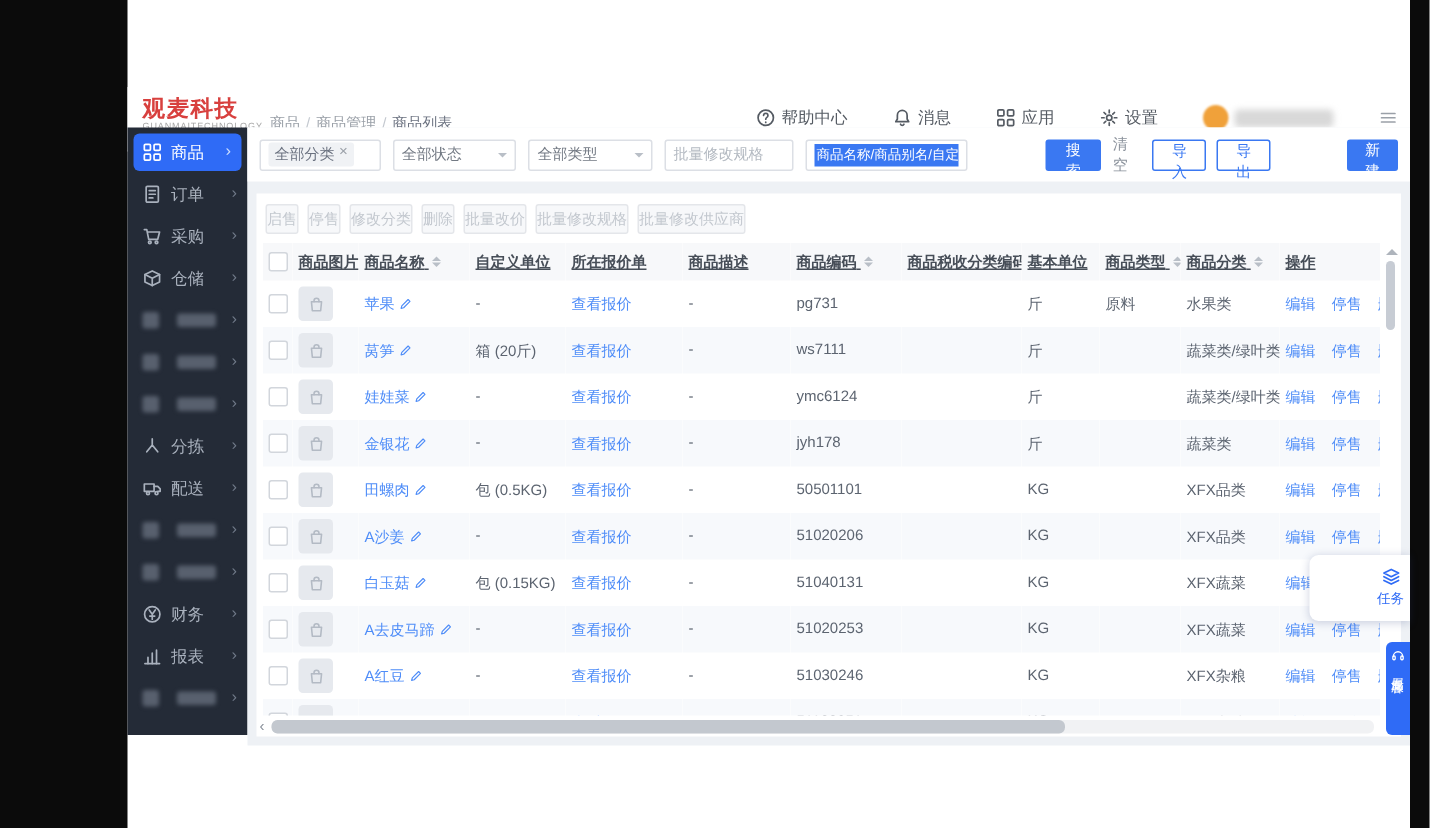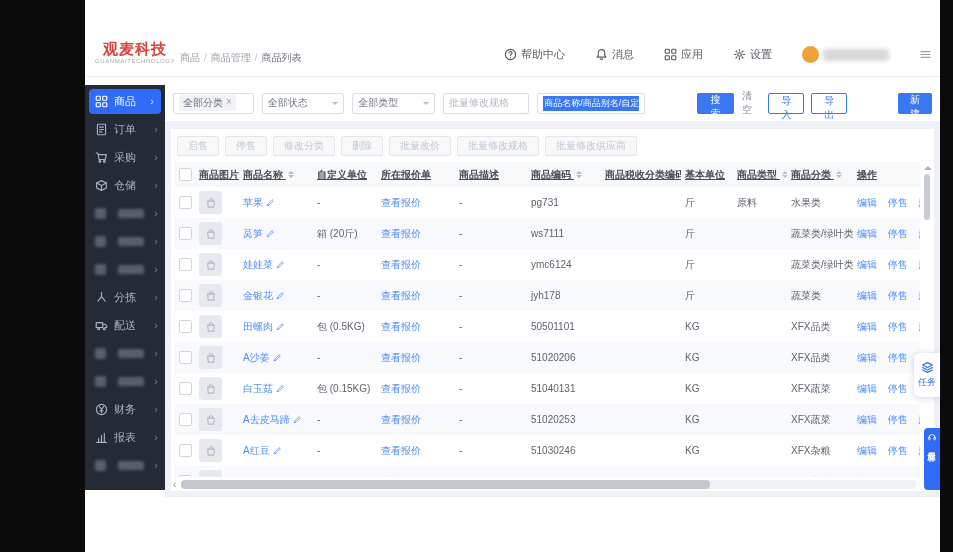--- a/index.html
+++ b/index.html
@@ -1,22 +1,22 @@
 <!DOCTYPE html>
 <html><head>
 <meta charset="utf-8">
 <style>
   html,body{margin:0;padding:0;}
   body{width:953px;height:552px;background:#0b0b0b;position:relative;overflow:hidden;
        font-family:"Liberation Sans","DejaVu Sans",sans-serif;color:#5c6470;}
   .app{position:absolute;left:85px;top:0;width:855px;height:552px;background:#fff;}
 
   
-  .hdr{position:absolute;left:0;top:34px;width:100%;height:43px;background:#fff;
-       border-bottom:1px solid #ececec;box-sizing:border-box;text-align:center;}
+  .hdr{position:absolute;left:0;top:58px;width:100%;height:43px;background:#fff;
+       border-bottom:1px solid #ececec;box-sizing:border-box;}
   .logo{position:absolute;left:10px;top:7px;line-height:1;}
   .logo-t{color:#d8403e;font-size:15px;font-weight:bold;letter-spacing:1px;}
   .logo-s{font-size:6px;color:#a7a7a7;letter-spacing:.6px;margin-top:2px;}
   .crumbs{position:absolute;left:95px;top:17px;font-size:10px;color:#9aa0a8;}
   .crumb{cursor:pointer;}
   .crumb+.crumb::before{content:"/";margin:0 4px;color:#c3c8cf;}
   .crumb:last-child{color:#6b7280;}
   .hdr-right{position:absolute;right:8px;top:12px;display:flex;align-items:center;gap:30px;
              font-size:11px;color:#555b63;}
   .hmenu{display:flex;align-items:center;gap:4px;cursor:pointer;}
@@ -61,21 +61,21 @@
   .btn{height:21px;border:none;border-radius:2px;font-size:10px;padding:0 9px;cursor:pointer;
        font-family:inherit;}
   .btn-primary{background:#3a78f2;color:#fff;margin-left:44px;}
   .lnk-clear{font-size:10px;color:#8a919b;cursor:pointer;}
   .right-btns{margin-left:auto;display:flex;gap:7px;}
   .btn-outline{background:#fff;border:1px solid #3a78f2;color:#3a78f2;}
 
   .table-card{position:absolute;left:6px;right:6px;top:44px;bottom:6px;background:#fff;}
   .bulk-row{display:flex;gap:6px;padding:7px 6px 5px;}
   .bulk-btn{background:#f7f8fa;border:1px solid #e4e6ea;color:#c3c8cf;font-size:10px;
-            height:20px;padding:0 10px;border-radius:2px;cursor:not-allowed;font-family:inherit;white-space:nowrap;}
+            height:20px;padding:0 0;border-radius:2px;cursor:not-allowed;font-family:inherit;white-space:nowrap;}
 
   .table-wrap{position:absolute;top:33px;left:4px;right:14px;bottom:14px;overflow:hidden;}
   table{border-collapse:collapse;table-layout:fixed;font-size:10px;color:#5c6470;width:745px;}
   th{background:#f7f8fa;color:#474e58;font-weight:bold;height:25px;text-align:left;
      padding:0 4px;white-space:nowrap;overflow:hidden;text-decoration:underline;}
   td{height:31px;padding:0 4px;white-space:nowrap;overflow:hidden;}
   tbody tr:nth-child(even){background:#f7f9fc;}
   .c0{width:20px;}.c1{width:44px;}.c2{width:74px;}.c3{width:64px;}.c4{width:78px;}
   .c5{width:72px;}.c6{width:74px;}.c7{width:80px;}.c8{width:52px;}.c9{width:54px;}
   .c10{width:66px;}.c11{width:67px;}
@@ -100,24 +100,24 @@
   .vthumb{position:absolute;left:1px;top:12px;width:6px;height:46px;background:#c7ccd4;
           border-radius:3px;cursor:grab;}
   .hscroll{position:absolute;left:10px;right:18px;bottom:2px;height:9px;background:#f1f2f4;
            border-radius:4px;}
   .hthumb{width:72%;height:9px;background:#c3c8cf;border-radius:4px;cursor:grab;}
   .harrow{position:absolute;bottom:1px;font-size:10px;color:#8a919b;cursor:pointer;line-height:1;}
   .harrow.left{left:2px;}
   .harrow.right{right:4px;}
 
   
-  .task-fab{position:absolute;right:0;top:353px;width:26px;height:44px;background:#fff;
+  .task-fab{position:absolute;right:0;top:370px;width:26px;height:44px;background:#fff;
             border-radius:6px 0 0 6px;box-shadow:0 1px 6px rgba(40,60,120,.22);display:flex;
             flex-direction:column;align-items:center;justify-content:center;gap:2px;
-            color:#2f6bf6;font-size:9px;cursor:pointer;}
+            color:#2f6bf6;font-size:9px;cursor:pointer;padding-left:41px;}
   .service-fab{position:absolute;right:0;top:428px;width:16px;height:62px;background:#2f6bf6;
                border-radius:4px 0 0 4px;color:#fff;display:flex;flex-direction:column;
                align-items:center;padding:4px 0 2px;box-sizing:border-box;gap:2px;cursor:pointer;}
   .service-fab .ic{width:10px;height:10px;}
   .vtext{writing-mode:vertical-rl;text-orientation:upright;font-size:8.5px;letter-spacing:1px;}
 </style>
 </head>
 <body>
 
 <svg width="0" height="0" style="position:absolute" aria-hidden="true">

